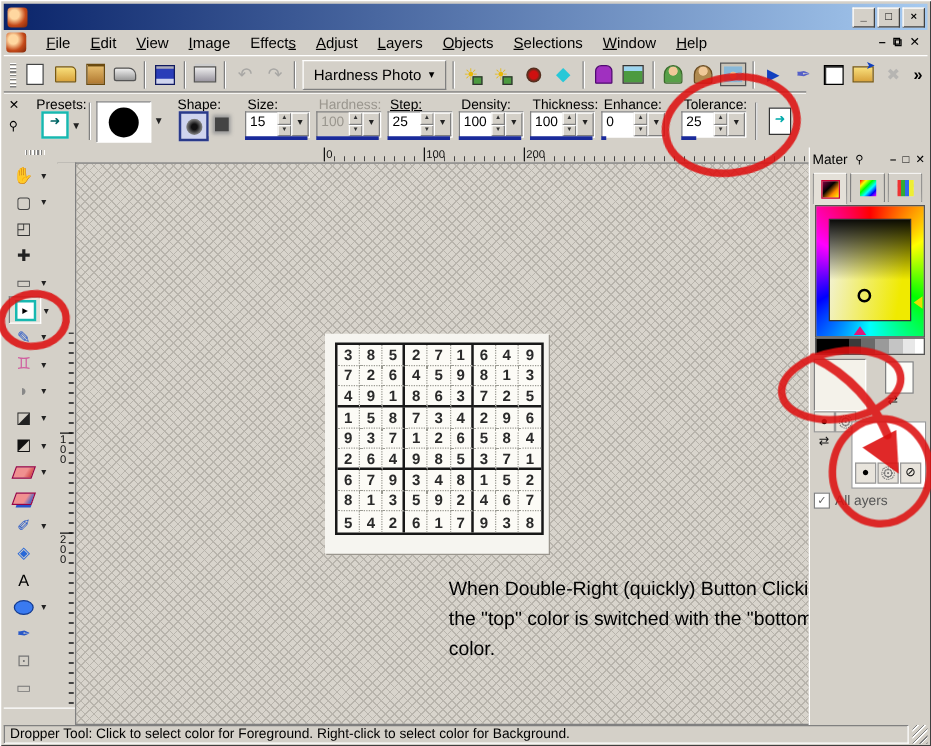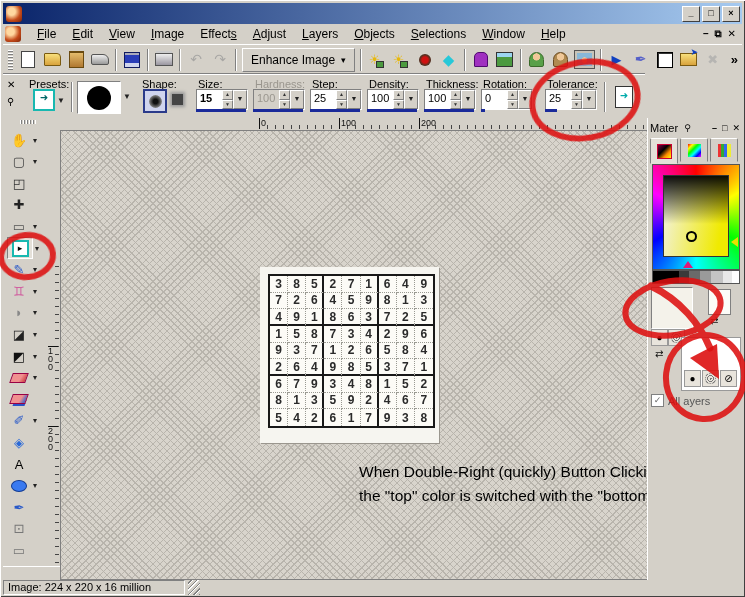--- a/index.html
+++ b/index.html
@@ -253,21 +253,21 @@
       </div>
       <div class="sep"></div>
       <div class="tbtn disabled">
         <span class="ic ">↶</span>
       </div>
       <div class="tbtn disabled">
         <span class="ic ">↷</span>
       </div>
       <div class="sep"></div>
       <div class="enhance">
-        <span>Enhance Image</span>
+        <span>Hardness Photo</span>
         <span style="font-size: 9px;">▾</span>
       </div>
       <div class="sep"></div>
       <div class="tbtn">
         <span class="ic i-sun">☀</span>
       </div>
       <div class="tbtn">
         <span class="ic i-sun">☀</span>
       </div>
       <div class="tbtn">
@@ -325,21 +325,21 @@
     <div class="ddarrow" style="left:120px;top:18px">▼</div>
     <div class="label" style="left:139px">Shape:</div>
     <div class="shapebtn sel" style="left:140px">
         <div class="blob-round"></div>
       </div>
     <div class="shapebtn" style="left:164px">
         <div class="blob-square"></div>
       </div>
     <div id="spinners">
         <div class="label" style="left: 195px;">Size:</div>
-        <div class="spin" style="left: 193px; font-weight: bold;">
+        <div class="spin" style="left: 193px;">
           <div class="val">15</div>
           <div class="spincol">
             <div>▲</div>
             <div>▼</div>
           </div>
           <div class="ddbtn">▼</div>
         </div>
         <div class="vbar" style="left: 193px; width: 50px;"></div>
         <div class="label dis" style="left: 252px;">Hardness:</div>
         <div class="spin dis" style="left: 250px;">
@@ -374,21 +374,21 @@
         <div class="label" style="left: 423px;">Thickness:</div>
         <div class="spin" style="left: 421px;">
           <div class="val">100</div>
           <div class="spincol">
             <div>▲</div>
             <div>▼</div>
           </div>
           <div class="ddbtn">▼</div>
         </div>
         <div class="vbar" style="left: 421px; width: 50px;"></div>
-        <div class="label" style="left: 480px;">Rotation:</div>
+        <div class="label" style="left: 480px;">Enhance:</div>
         <div class="spin" style="left: 478px;">
           <div class="val">0</div>
           <div class="spincol">
             <div>▲</div>
             <div>▼</div>
           </div>
           <div class="ddbtn">▼</div>
         </div>
         <div class="vbar" style="left: 478px; width: 4px;"></div>
         <div class="label" style="left: 544px;">Tolerance:</div>
@@ -618,20 +618,21 @@
           <div class="scell" style="border-right: 1px dotted rgb(154, 154, 146); border-bottom: none;">1</div>
           <div class="scell" style="border-right: 2px solid rgb(24, 24, 24); border-bottom: none;">7</div>
           <div class="scell" style="border-right: 1px dotted rgb(154, 154, 146); border-bottom: none;">9</div>
           <div class="scell" style="border-right: 1px dotted rgb(154, 154, 146); border-bottom: none;">3</div>
           <div class="scell" style="border-right: none; border-bottom: none;">8</div>
         </div>
     </div>
     <div class="annot" id="annot">
         <div>When Double-Right (quickly) Button Clicking,</div>
         <div>the "top" color is switched with the "bottom"</div>
+        <div>color.</div>
       </div>
   </div>
 
   <div class="materials">
     <div class="mat-title">
       <span class="t">Mater</span>
       <span style="font-size:9px">⚲</span>
       <span class="mat-btns">
         <span>–</span>
         <span>□</span>
@@ -678,21 +679,21 @@
     <div class="propbtn" style="left:72px;top:252px">
         <span>⊘</span>
       </div>
     <div class="alltools">
       <span class="cb">✓</span>
       <span>All ayers</span>
     </div>
   </div>
 
   <div class="statusbar">
-    <div class="spanel info">Image:  224 x 220 x 16 million</div>
+    <div class="spanel msg">Dropper Tool: Click to select color for Foreground. Right-click to select color for Background.</div>
     <div class="sgrip"></div>
   </div>
 
   <svg class="overlay" viewBox="0 0 745 597" width="745" height="597">
     <g fill="none" stroke="#dd1111" stroke-width="6" opacity="0.88" stroke-linecap="round">
       <ellipse cx="585" cy="100" rx="53" ry="38" transform="rotate(-10 585 100)"></ellipse>
       <ellipse cx="27" cy="256" rx="26" ry="21" transform="rotate(-6 27 256)"></ellipse>
       <ellipse cx="673" cy="308" rx="48" ry="27" transform="rotate(-9 673 308)"></ellipse>
       <ellipse cx="705" cy="377" rx="39" ry="42" transform="rotate(6 705 377)"></ellipse>
       <path d="M651,286 C680,300 700,324 710,348" stroke-width="7"></path>

